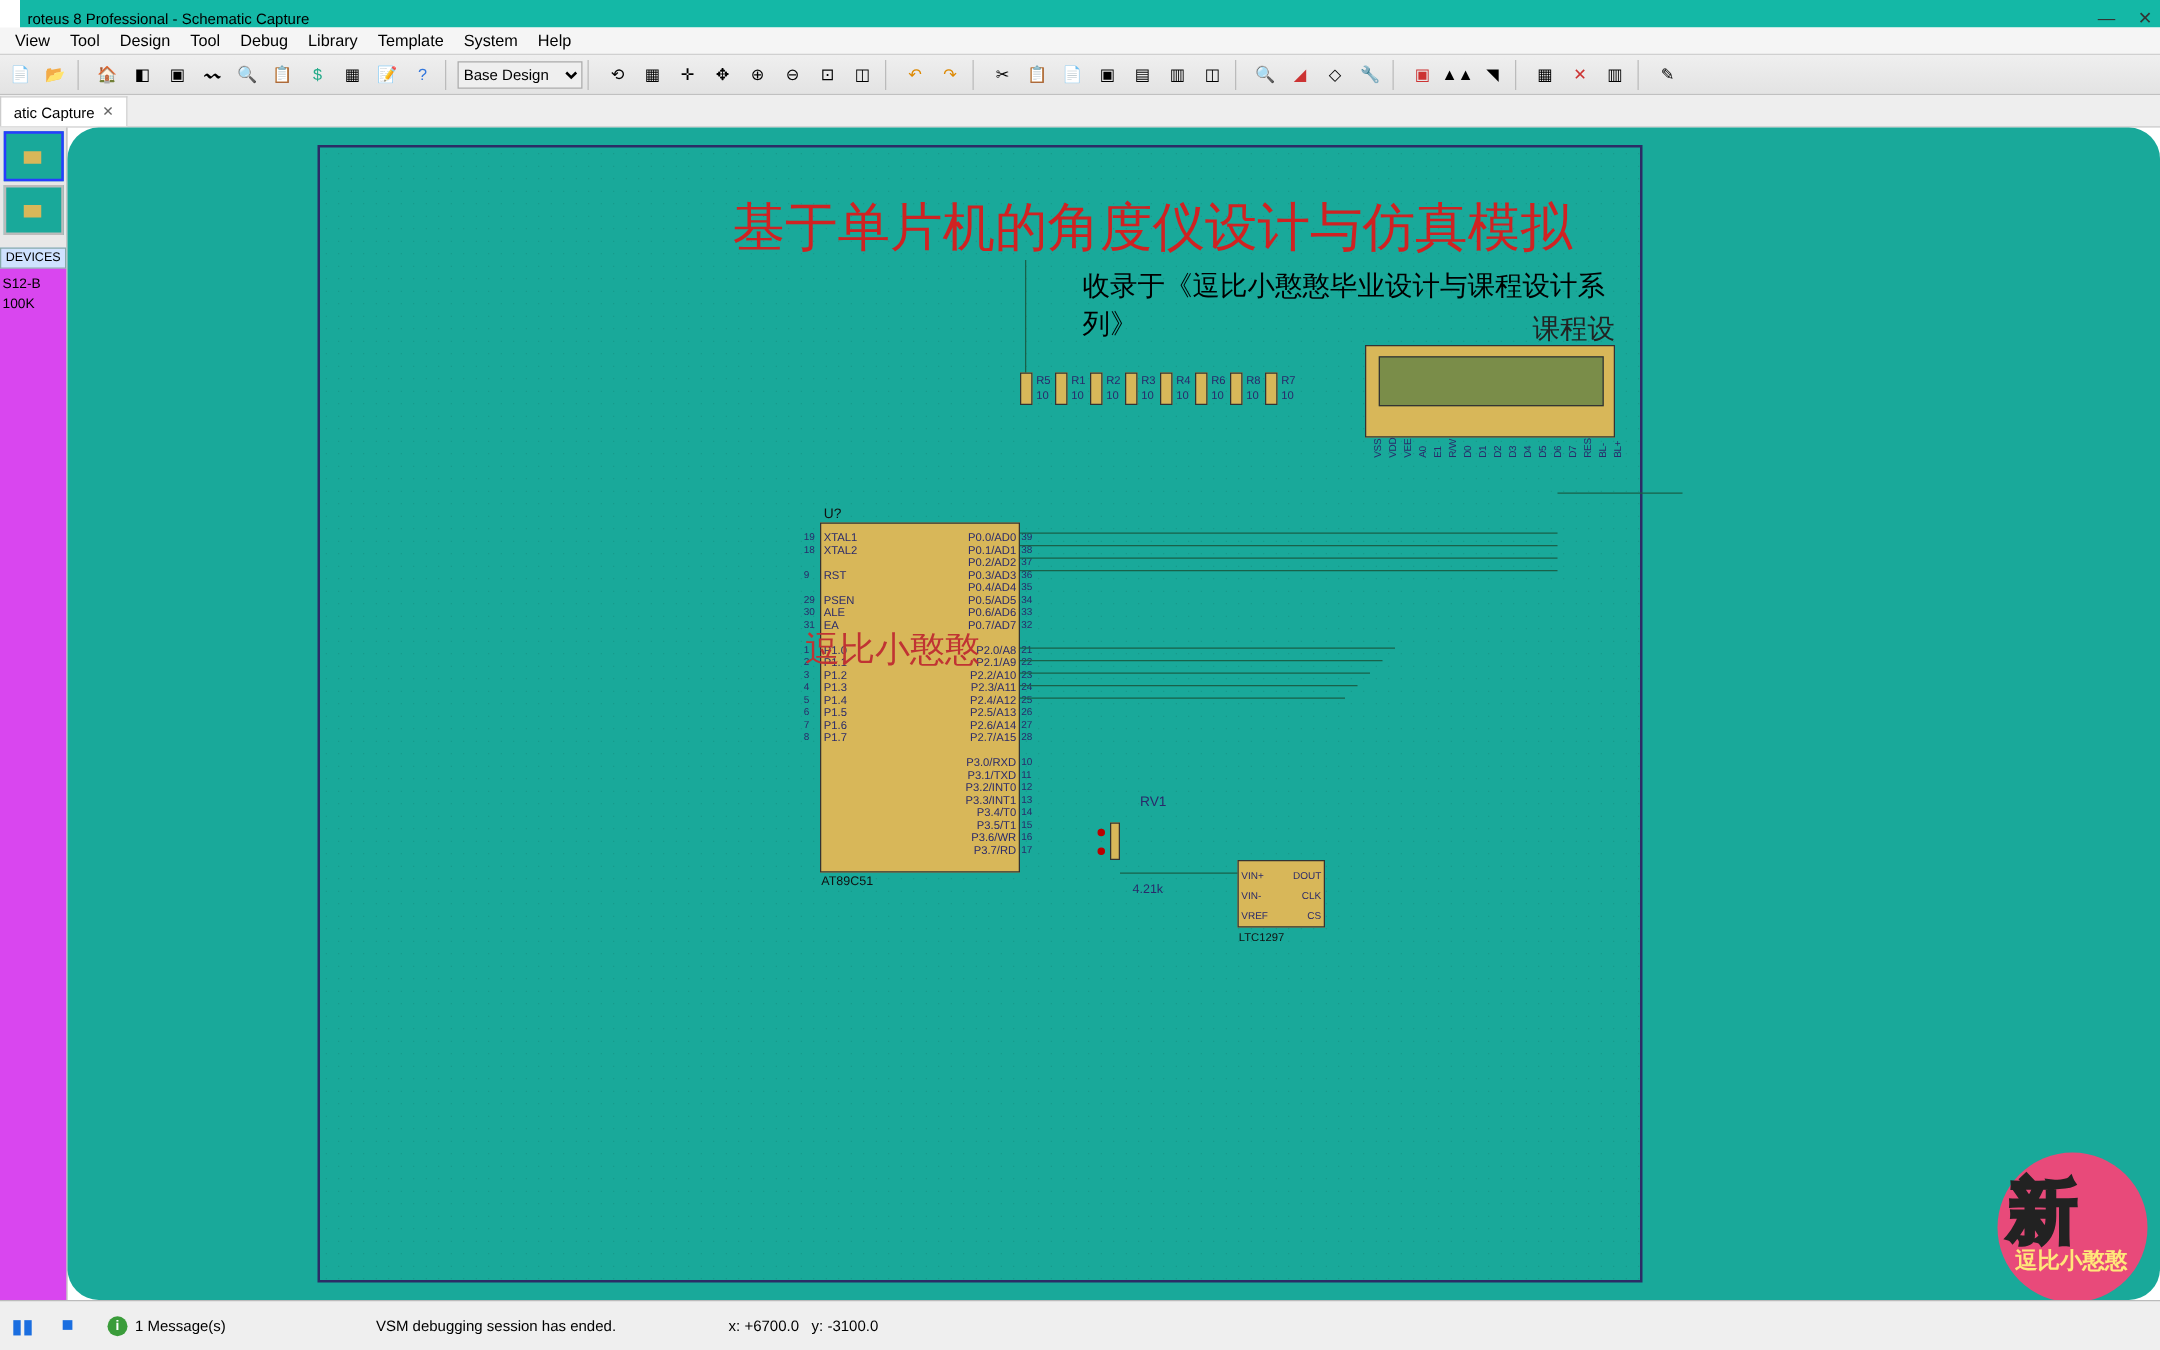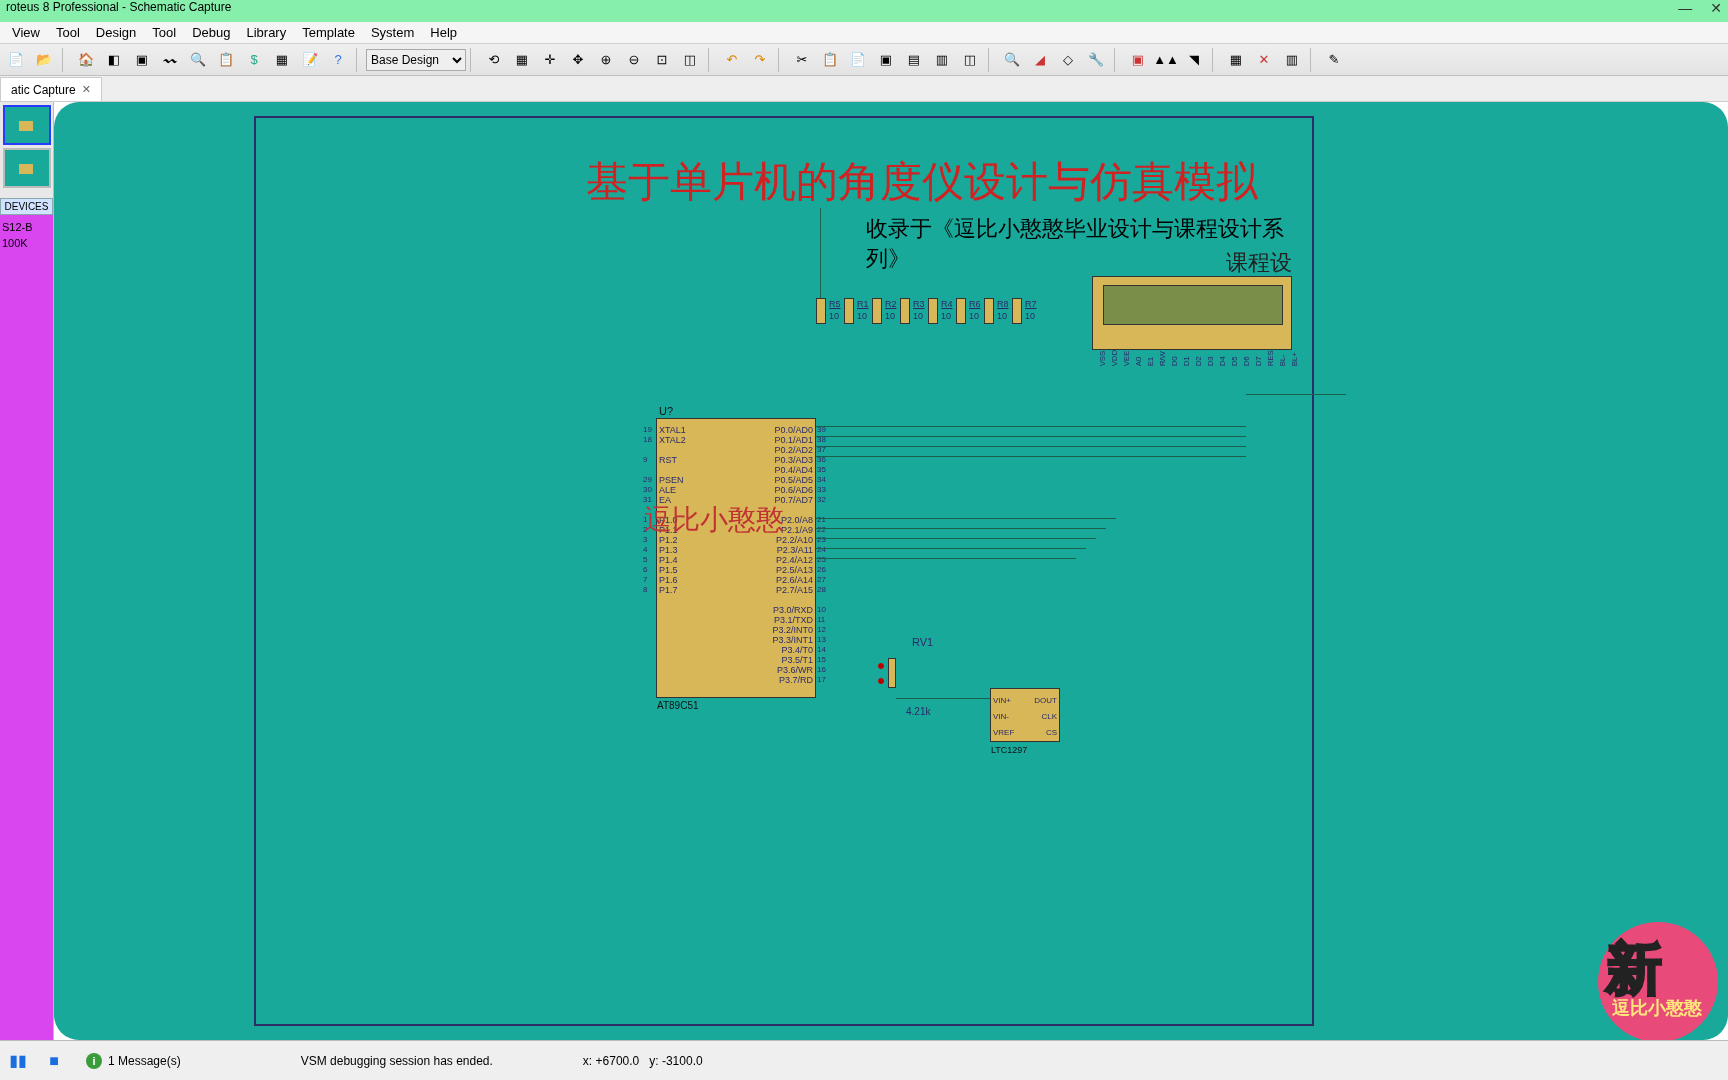--- a/index.html
+++ b/index.html
@@ -1,17 +1,17 @@
 <!DOCTYPE html>
 <html><head>
 <meta charset="utf-8">
 <style>
 * { margin: 0; padding: 0; box-sizing: border-box; font-family: "Segoe UI", Arial, sans-serif; }
 body { width: 1728px; height: 1080px; background: #fff; overflow: hidden; position: relative; }
-.titlebar { height: 22px; background: #86efac; display: flex; align-items: flex-start; padding: 0 6px; font-size: 12px; justify-content: space-between; }
+.titlebar { height: 22px; background: #14b8a6; display: flex; align-items: flex-end; padding: 0 6px; font-size: 12px; justify-content: space-between; margin-left: 16px; }
 .window-controls { display: flex; gap: 18px; font-family: Arial; font-size: 14px; color: #333; }
 .menubar { height: 22px; background: #f5f5f5; display: flex; align-items: center; padding: 0 4px; font-size: 13px; border-bottom: 1px solid #d0d0d0; }
 .menubar span { padding: 0 8px; cursor: default; }
 .toolbar { height: 32px; background: linear-gradient(#efefef,#e3e3e3); display: flex; align-items: center; padding: 0 2px; border-bottom: 1px solid #c0c0c0; }
 .tb-btn { width: 26px; height: 26px; margin: 0 1px; display: inline-flex; align-items: center; justify-content: center; font-size: 13px; border: 1px solid transparent; border-radius: 2px; cursor: pointer; }
 .tb-sep { width: 6px; height: 24px; border-left: 1px solid #bbb; margin: 0 4px; }
 .tb-combo { height: 22px; font-size: 12px; width: 100px; border: 1px solid #aaa; }
 .tabstrip { height: 26px; background: #eee; display: flex; align-items: flex-end; border-bottom: 1px solid #ccc; }
 .doc-tab { height: 24px; background: #fff; padding: 0 10px; display: inline-flex; align-items: center; font-size: 12px; gap: 6px; border: 1px solid #ccc; border-bottom: none; }
 .close-x { font-size: 11px; color: #666; cursor: pointer; }
@@ -40,21 +40,21 @@
 .pinnum-l { left: -14px; text-align: left; width: 12px; }
 .pinnum-r { right: -14px; text-align: left; width: 12px; }
 
 .lcd { position: absolute; top: 158px; left: 836px; width: 200px; height: 74px; background: #d8b759; border: 1px solid #333; }
 .lcd-screen { position: absolute; top: 8px; left: 10px; width: 180px; height: 40px; background: #7a8d49; border: 1px solid #333; }
 .lcd-pins { position: absolute; top: 232px; left: 842px; font-size: 8px; color: #2a2a6a; letter-spacing: -0.2px; display: flex; gap: 3px; }
 .lcd-pins span { writing-mode: vertical-lr; transform: rotate(180deg); }
 
 .res-row { position: absolute; top: 180px; left: 560px; display: flex; gap: 18px; }
 .res { width: 10px; height: 26px; background: #d8b759; border: 1px solid #333; position: relative; }
-.res-lbl { position: absolute; top: 0px; left: 12px; font-size: 9px; color: #2a2a6a; text-decoration: underline; }
+.res-lbl { position: absolute; top: 0px; left: 12px; font-size: 9px; color: #2a2a6a; }
 .res-val { position: absolute; top: 12px; left: 12px; font-size: 9px; color: #2a2a6a; }
 
 .adc { position: absolute; top: 570px; left: 734px; width: 70px; height: 54px; background: #d8b759; border: 1px solid #333; }
 .adc-part { position: absolute; bottom: -14px; left: 0; font-size: 9px; color: #111; }
 .adc-pins { font-size: 8px; color: #2a2a6a; position: absolute; }
 
 .wire { position: absolute; background: #19614a; z-index: 5; }
 .wh { height: 1px; }
 .wv { width: 1px; }
 

